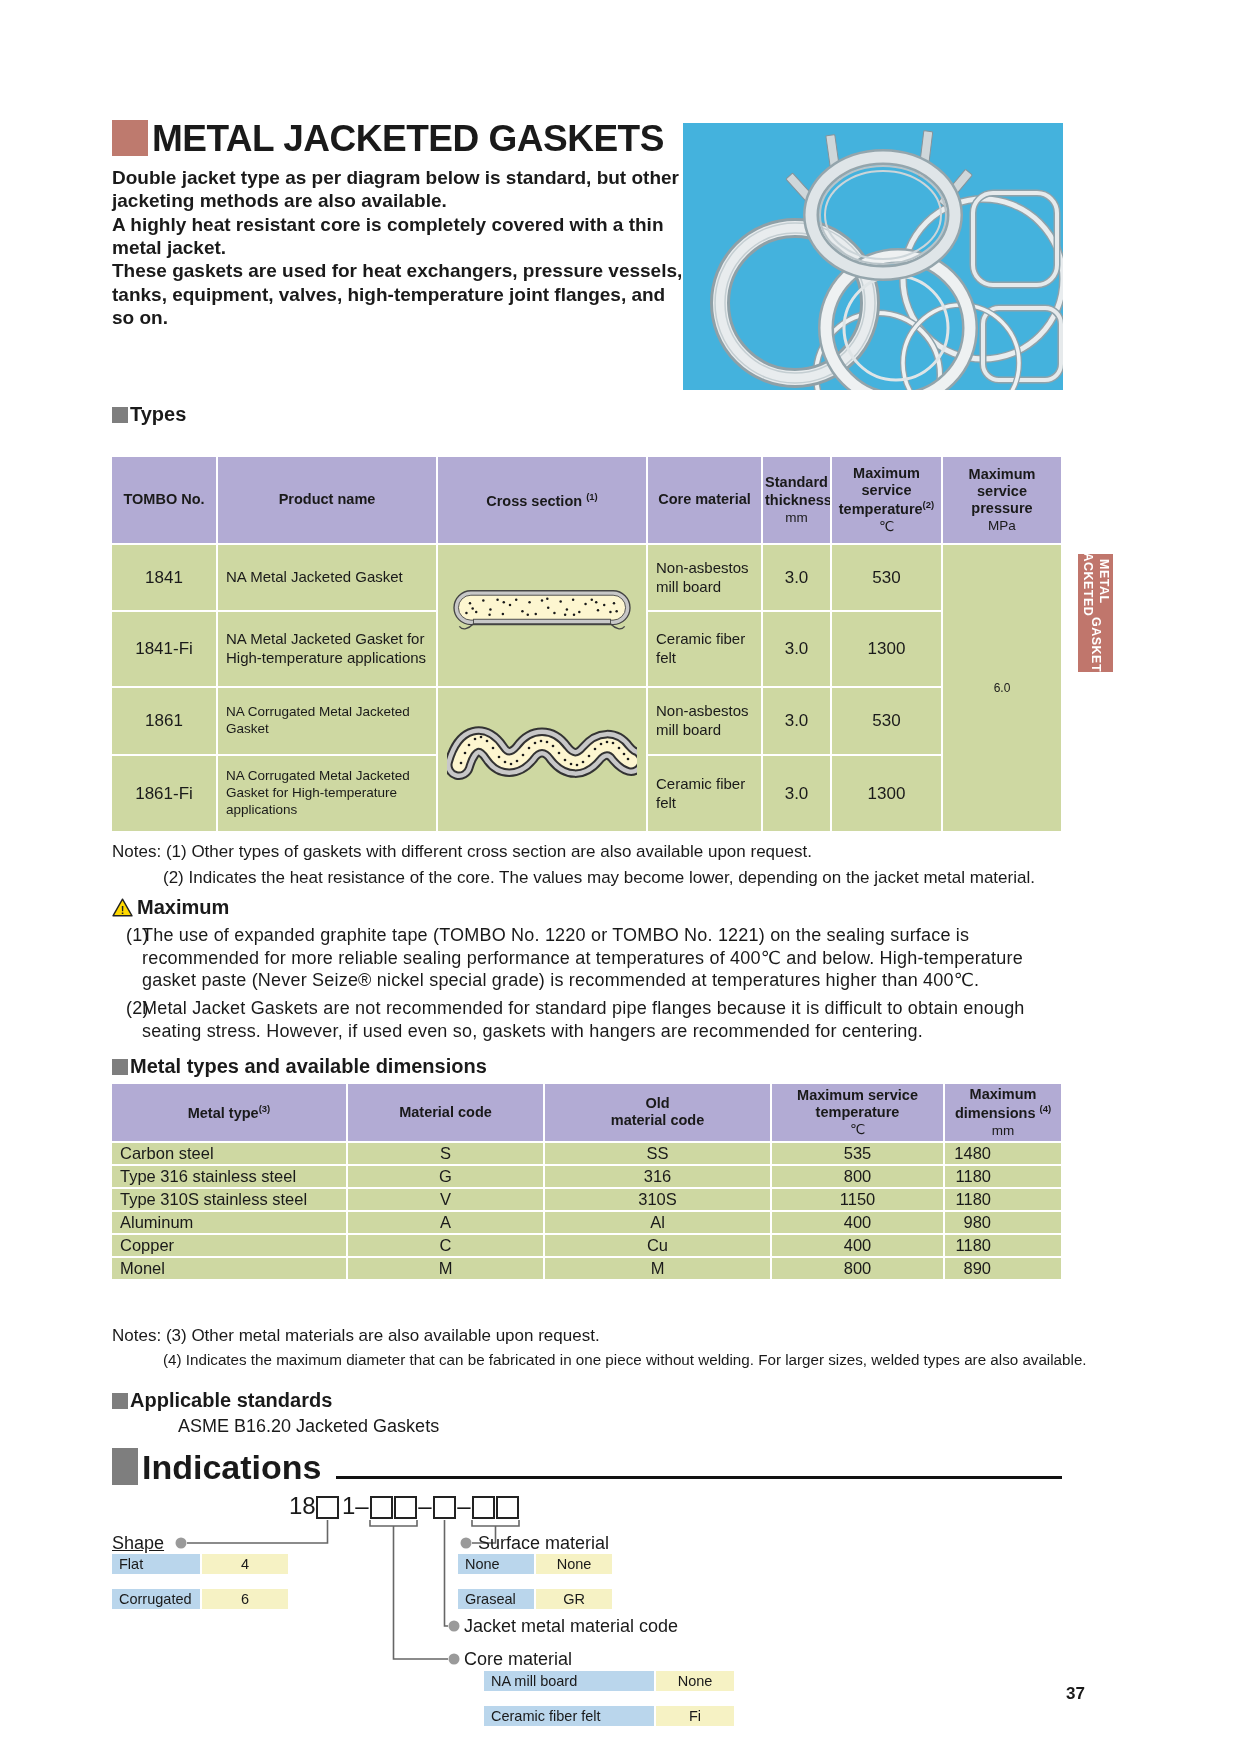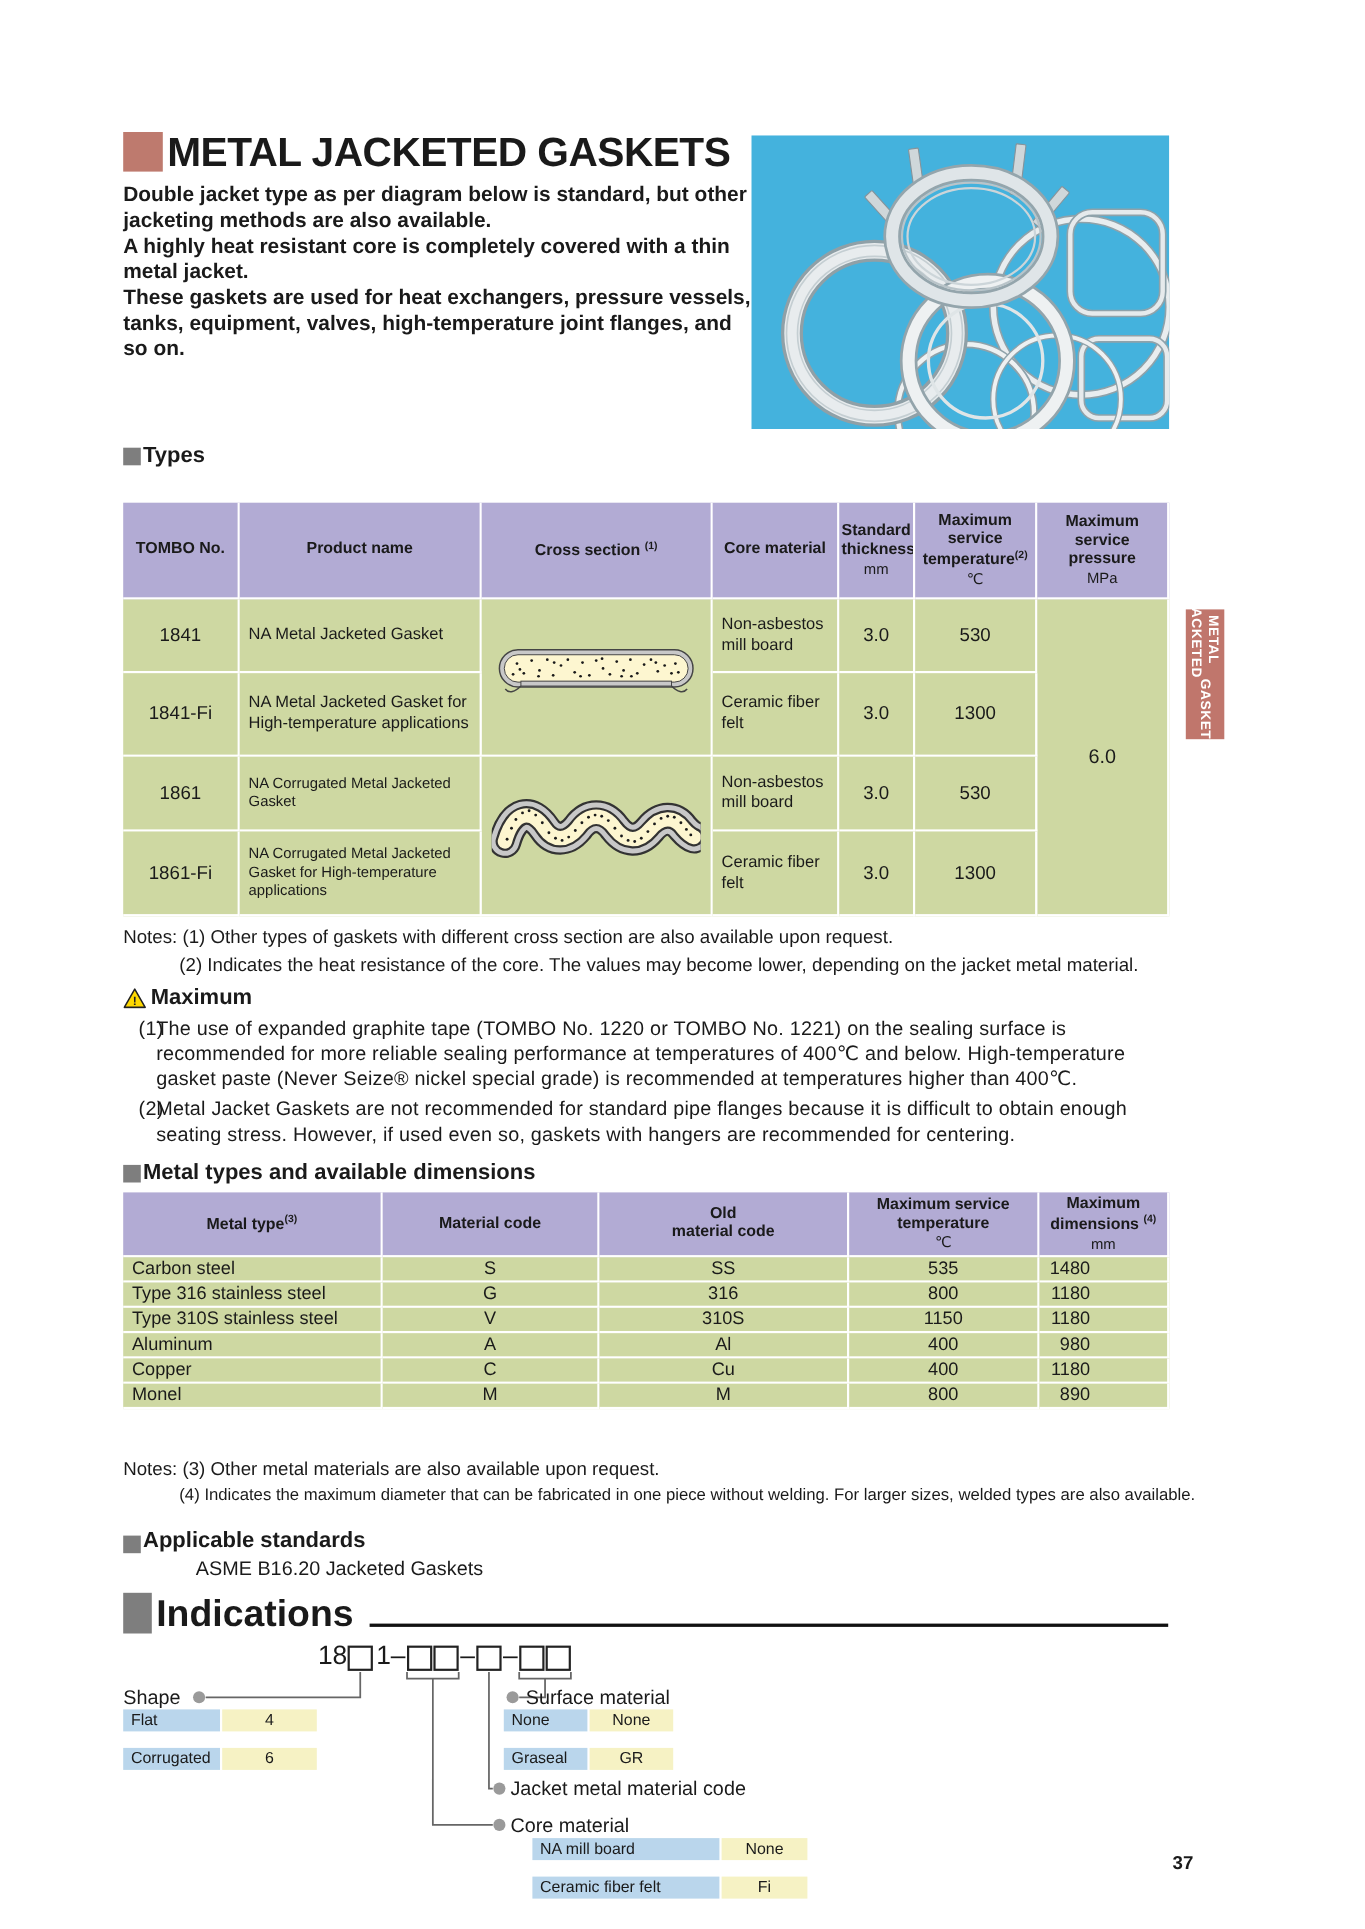--- a/index.html
+++ b/index.html
@@ -22,21 +22,21 @@
   .ttable th{background:#b2abd4;font-size:14.5px;font-weight:bold;text-align:center;vertical-align:middle;line-height:1.18;padding:2px;}
   .ttable td{background:#ced8a2;font-size:17px;vertical-align:middle;padding:2px 6px;text-align:center;}
   .types-table{left:112px;top:457px;width:951px;}
   .types-table tr.hr{height:88px;} .types-table tr.r1{height:67px;} .types-table tr.r2{height:76px;}
   .types-table tr.r3{height:68px;} .types-table tr.r4{height:77px;}
   .ttable .unit{font-weight:normal;font-size:13.5px;margin-top:1px;}
   sup{font-size:9.5px;}
   .types-table td.prod,.types-table td.core{font-size:15px;text-align:left;line-height:1.25;padding-left:8px;}
   .types-table tr.r3 td.prod,.types-table tr.r4 td.prod{font-size:13.5px;}
   .types-table td.cross{padding:0;}
-  .types-table td.pressure{font-size:18px;}
+  .types-table td.pressure{font-size:12px;}
   
   .metal-table{left:112px;top:1084px;width:951px;}
   .metal-table tr.hr{height:57px;}
   .metal-table td{height:21px;font-size:16.5px;line-height:1.05;padding:0 4px;}
   .metal-table td.mtype{text-align:left;padding-left:8px;}
   .metal-table td.dims{text-align:right;padding-right:70px;}
   
   .notes{position:absolute;font-size:17px;line-height:1.5;white-space:nowrap;}
   .notes .n2{padding-left:51px;}
   .notes-metal .n2{font-size:15.2px;}
@@ -371,21 +371,21 @@
       <td class="dims">890</td>
     </tr>
   </tbody>
     </table>
 
   <div class="notes notes-metal" style="left:112px;top:1323px;">
     <div><span>Notes:</span> <span>(3)</span> <span>Other metal materials are also available upon request.</span></div>
     <div class="n2"><span>(4)</span> <span>Indicates the maximum diameter that can be fabricated in one piece without welding. For larger sizes, welded types are also available.</span></div>
   </div>
 
-  <div class="sec-label" style="left:112px;top:1389px;align-items:flex-end;">
+  <div class="sec-label" style="left:112px;top:1389px;">
     <div class="sq"></div>
     <span>Applicable standards</span>
   </div>
   <div class="std-value">ASME B16.20 Jacketed Gaskets</div>
 
   <div class="ind-head">
     <div class="ind-sq"></div>
     <h2>Indications</h2>
   </div>
   <div class="ind-rule"></div>
@@ -412,21 +412,21 @@
       <polyline points="495.5,1526 495.5,1543 472,1543"></polyline>
     </g>
     <g fill="#9a9a9a">
       <circle cx="181" cy="1543" r="5.5"></circle>
       <circle cx="466" cy="1543" r="5.5"></circle>
       <circle cx="454" cy="1626" r="5.5"></circle>
       <circle cx="454" cy="1659" r="5.5"></circle>
     </g>
   </svg>
 
-  <div class="ind-label" style="left:112px;top:1533px;">Shape</div>
+  <div class="ind-label" style="left:112px;top:1533px;text-decoration:underline;">Shape</div>
   <div class="ind-label" style="left:478px;top:1533px;">Surface material</div>
   <div class="ind-label" style="left:464px;top:1616px;">Jacket metal material code</div>
   <div class="ind-label" style="left:464px;top:1649px;">Core material</div>
 
   <div class="opt-table shape-table" style="left:112px;top:1554px;">
     <div class="opt-row">
       <div class="opt-name">Flat</div>
       <div class="opt-code">4</div>
     </div>
     <div class="opt-row">

